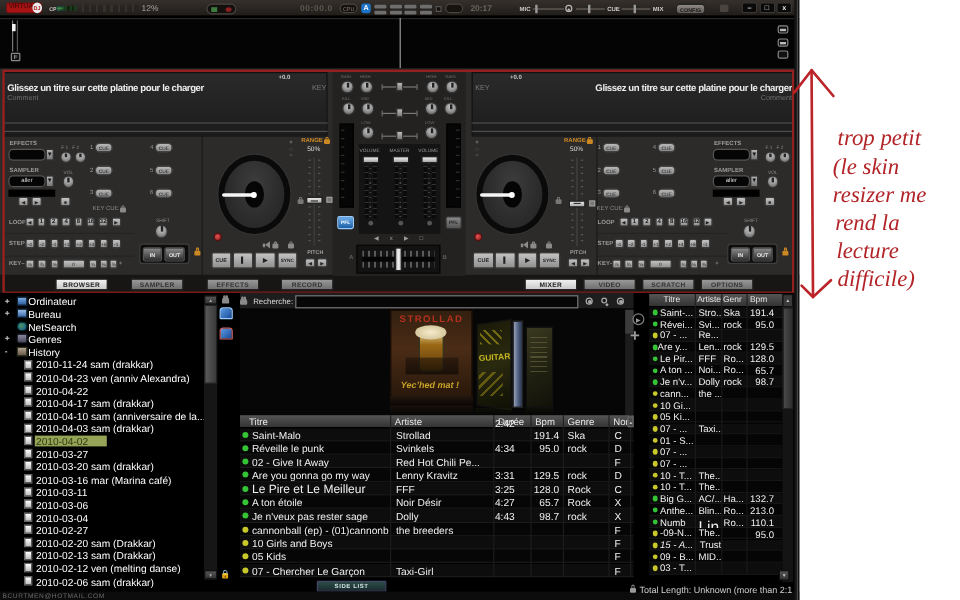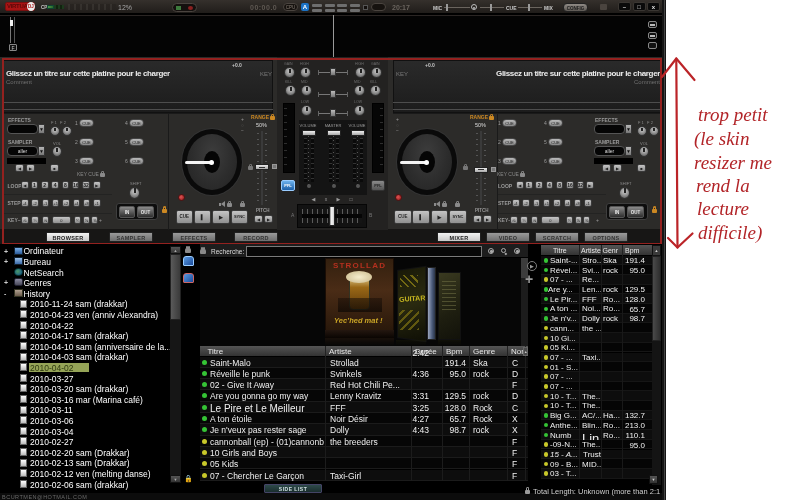--- a/index.html
+++ b/index.html
@@ -539,21 +539,21 @@
 <div style="left:210px;top:357.5px;width:114px;overflow:hidden;white-space:nowrap;color:#f0f0f0;font-size:8.5px;">Saint-Malo</div>
 <div style="left:330px;top:357.5px;width:79px;overflow:hidden;white-space:nowrap;color:#f0f0f0;font-size:8.5px;">Strollad</div>
 <div style="left:405px;top:348px;width:24px;text-align:right;color:#f0f0f0;font-size:8.5px;white-space:nowrap;">2:42</div>
 <div style="left:440px;top:357.5px;width:26px;text-align:right;color:#f0f0f0;font-size:8.5px;white-space:nowrap;">191.4</div>
 <div class="t" style="left:473px;top:357.5px;color:#f0f0f0;font-size:8.5px;">Ska</div>
 <div class="t" style="left:512px;top:357.5px;color:#f0f0f0;font-size:8.5px;">C</div>
 <div style="left:200px;top:367.8px;width:328px;height:11.3px;background:#060606;border-bottom:1px solid #1b1b1b;"></div>
 <div style="left:202px;top:370.8px;width:5px;height:5px;background:#35c435;border-radius:50%;"></div>
 <div style="left:210px;top:368.8px;width:114px;overflow:hidden;white-space:nowrap;color:#f0f0f0;font-size:8.5px;">Réveille le punk</div>
 <div style="left:330px;top:368.8px;width:79px;overflow:hidden;white-space:nowrap;color:#f0f0f0;font-size:8.5px;">Svinkels</div>
-<div style="left:405px;top:368.8px;width:24px;text-align:right;color:#f0f0f0;font-size:8.5px;white-space:nowrap;">4:36</div>
+<div style="left:405px;top:368.8px;width:24px;text-align:right;color:#f0f0f0;font-size:8.5px;white-space:nowrap;">4:34</div>
 <div style="left:440px;top:368.8px;width:26px;text-align:right;color:#f0f0f0;font-size:8.5px;white-space:nowrap;">95.0</div>
 <div class="t" style="left:473px;top:368.8px;color:#f0f0f0;font-size:8.5px;">rock</div>
 <div class="t" style="left:512px;top:368.8px;color:#f0f0f0;font-size:8.5px;">D</div>
 <div style="left:200px;top:379.1px;width:328px;height:11.3px;background:#0d0d0d;border-bottom:1px solid #1b1b1b;"></div>
 <div style="left:202px;top:382.1px;width:5px;height:5px;background:#35c435;border-radius:50%;"></div>
 <div style="left:210px;top:380.1px;width:112px;overflow:hidden;white-space:nowrap;color:#f0f0f0;font-size:8.5px;">02 - Give It Away</div>
 <div style="left:330px;top:380.1px;width:79px;overflow:hidden;white-space:nowrap;color:#f0f0f0;font-size:8.5px;">Red Hot Chili Pe...</div>
 <div class="t" style="left:512px;top:380.1px;color:#f0f0f0;font-size:8.5px;">F</div>
 <div style="left:200px;top:390.40000000000003px;width:328px;height:11.3px;background:#060606;border-bottom:1px solid #1b1b1b;"></div>
 <div style="left:202px;top:393.40000000000003px;width:5px;height:5px;background:#35c435;border-radius:50%;"></div>

